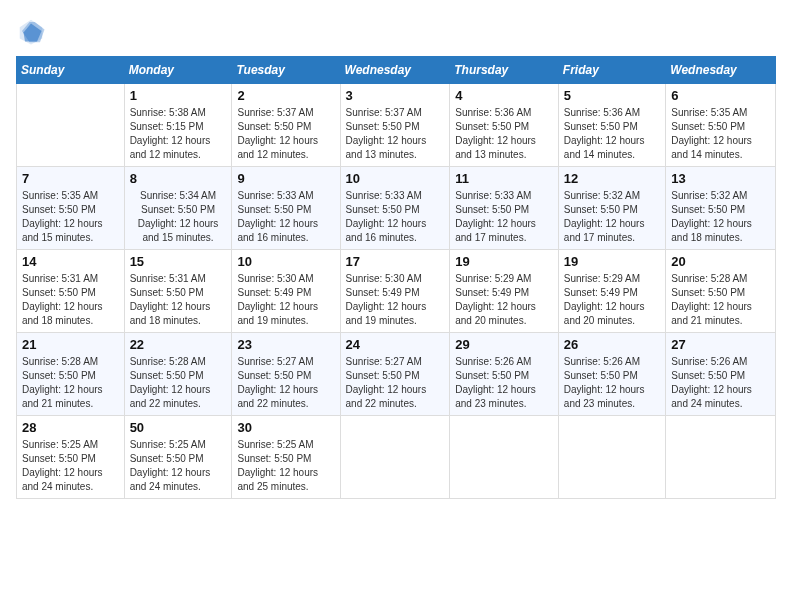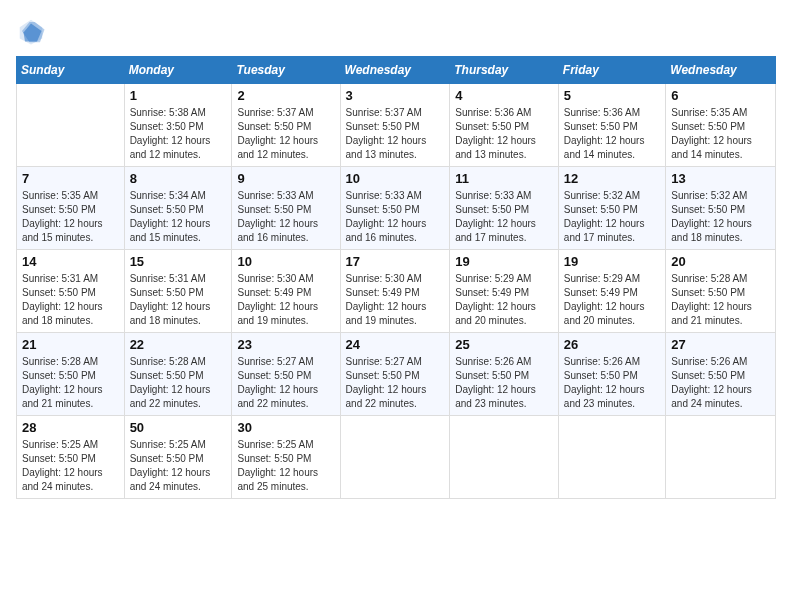--- a/index.html
+++ b/index.html
@@ -133,21 +133,21 @@
         <th>Friday</th>
         <th>Wednesday</th>
       </tr>
   </thead>
   <tbody id="calendar-body">
   <tr>
         <td class="empty-cell"></td>
         <td>
           <span class="day-num">1</span>
           <div class="day-info" style="white-space: pre-line;">Sunrise: 5:38 AM
-Sunset: 3:50 PM
+Sunset: 5:15 PM
 Daylight: 12 hours
 and 12 minutes.</div>
         </td>
         <td>
           <span class="day-num">2</span>
           <div class="day-info" style="white-space: pre-line;">Sunrise: 5:37 AM
 Sunset: 5:50 PM
 Daylight: 12 hours
 and 12 minutes.</div>
         </td>
@@ -183,21 +183,21 @@
       <tr>
         <td>
           <span class="day-num">7</span>
           <div class="day-info" style="white-space: pre-line;">Sunrise: 5:35 AM
 Sunset: 5:50 PM
 Daylight: 12 hours
 and 15 minutes.</div>
         </td>
         <td>
           <span class="day-num">8</span>
-          <div class="day-info" style="white-space: pre-line;">Sunrise: 5:34 AM
+          <div class="day-info" style="white-space: pre-line; text-align: center;">Sunrise: 5:34 AM
 Sunset: 5:50 PM
 Daylight: 12 hours
 and 15 minutes.</div>
         </td>
         <td>
           <span class="day-num">9</span>
           <div class="day-info" style="white-space: pre-line;">Sunrise: 5:33 AM
 Sunset: 5:50 PM
 Daylight: 12 hours
 and 16 minutes.</div>
@@ -305,21 +305,21 @@
 and 22 minutes.</div>
         </td>
         <td>
           <span class="day-num">24</span>
           <div class="day-info" style="white-space: pre-line;">Sunrise: 5:27 AM
 Sunset: 5:50 PM
 Daylight: 12 hours
 and 22 minutes.</div>
         </td>
         <td>
-          <span class="day-num">25</span>
+          <span class="day-num">29</span>
           <div class="day-info" style="white-space: pre-line;">Sunrise: 5:26 AM
 Sunset: 5:50 PM
 Daylight: 12 hours
 and 23 minutes.</div>
         </td>
         <td>
           <span class="day-num">26</span>
           <div class="day-info" style="white-space: pre-line;">Sunrise: 5:26 AM
 Sunset: 5:50 PM
 Daylight: 12 hours

